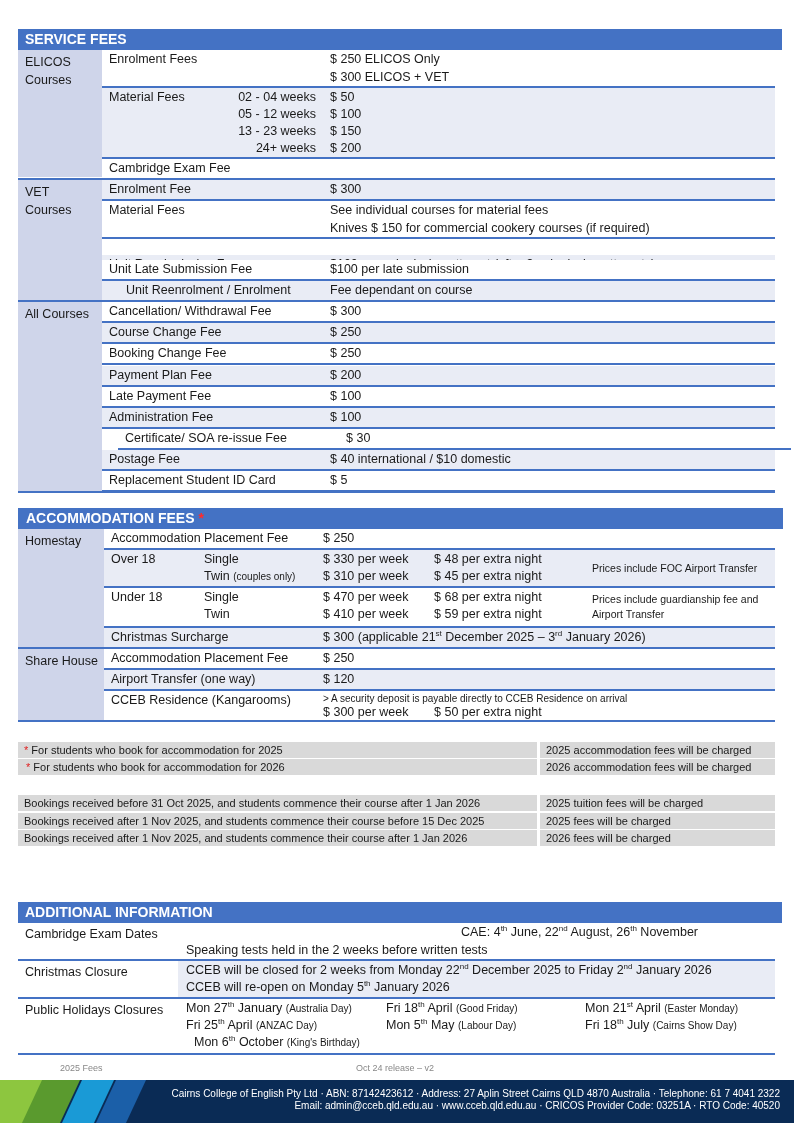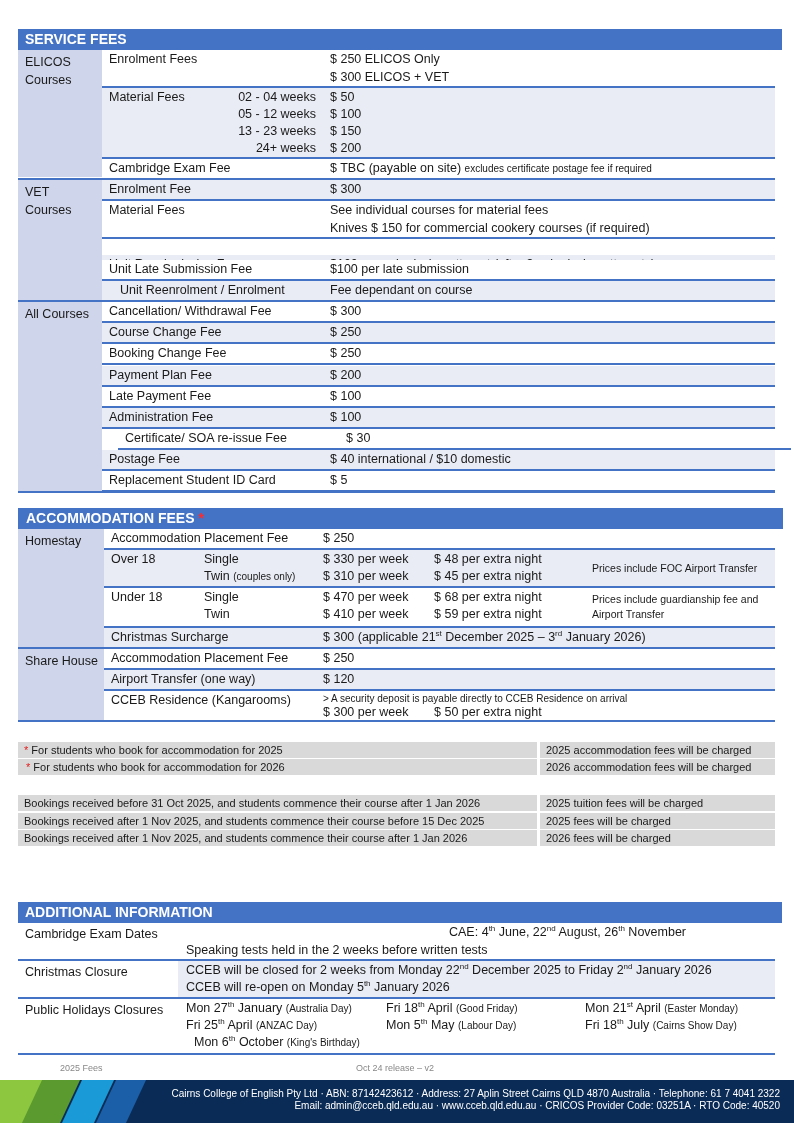--- a/index.html
+++ b/index.html
@@ -44,24 +44,20 @@
   <div class="cell" style="right:459px; top:18px;">05 - 12 weeks</div>
   <div class="cell" style="right:459px; top:35px;">13 - 23 weeks</div>
   <div class="cell" style="right:459px; top:52px;">24+ weeks</div>
   <div class="cell" style="left:228px; top:1px;">$ 50</div>
   <div class="cell" style="left:228px; top:18px;">$ 100</div>
   <div class="cell" style="left:228px; top:35px;">$ 150</div>
   <div class="cell" style="left:228px; top:52px;">$ 200</div>
 </div>
 <div class="abs row white" style="left:102px; top:159px; width:673px; height:21px;">
   <div class="cell" style="left:7px; top:1px;">Cambridge Exam Fee</div>
-  <div class="cell" style="left:228px; top:1px;">
-    <span>$ TBC (payable on site)</span>
-    <span class="tiny">excludes certificate postage fee if required</span>
-  </div>
 </div>
 <div class="abs line" style="left:18px; top:178px; width:84px;"></div>
 
 <div class="abs cat" style="left:18px; top:180px; width:84px; height:121px;">
   <div>VET</div>
   <div>Courses</div>
 </div>
 <div class="abs row shade" style="left:102px; top:180px; width:673px; height:21px;">
   <div class="cell" style="left:7px; top:1px;">Enrolment Fee</div>
   <div class="cell" style="left:228px; top:1px;">$ 300</div>
@@ -73,21 +69,21 @@
 </div>
 <div class="abs row shade" style="left:102px; top:239px; width:673px; height:21px;margin-top:16px;">
   <div class="cell" style="left:7px; top:1px;">Unit Resubmission Fee</div>
   <div class="cell" style="left:228px; top:1px;">$100 per submission attempt (after 3 submission attempts)</div>
 </div>
 <div class="abs row white" style="left:102px; top:260px; width:673px; height:21px;">
   <div class="cell" style="left:7px; top:1px;">Unit Late Submission Fee</div>
   <div class="cell" style="left:228px; top:1px;">$100 per late submission</div>
 </div>
 <div class="abs row shade" style="left:102px; top:281px; width:673px; height:21px;">
-  <div class="cell" style="left:18px; top:1px;">Unit Reenrolment / Enrolment</div>
+  <div class="cell" style="left:24px; top:1px;">Unit Reenrolment / Enrolment</div>
   <div class="cell" style="left:228px; top:1px;">Fee dependant on course</div>
 </div>
 <div class="abs line" style="left:18px; top:300px; width:84px;"></div>
 
 <div class="abs cat" style="left:18px; top:302px; width:84px; height:190px;">
   <div>All Courses</div>
 </div>
 <div id="all-rows">
     <div class="abs row white" style="left: 102px; top: 302px; width: 673px; height: 21px;">
       <div class="cell" style="left:7px; top:1px;">Cancellation/ Withdrawal Fee</div>
@@ -200,21 +196,21 @@
 <div class="abs greybar" style="left:18px; top:813px; width:519px;">Bookings received after 1 Nov 2025, and students commence their course before 15 Dec 2025</div>
 <div class="abs greybar" style="left:540px; top:813px; width:235px;">2025 fees will be charged</div>
 <div class="abs greybar" style="left:18px; top:830px; width:519px;">Bookings received after 1 Nov 2025, and students commence their course after 1 Jan 2026</div>
 <div class="abs greybar" style="left:540px; top:830px; width:235px;">2026 fees will be charged</div>
 
 <div class="abs hdr" style="top:902px;">
   <span>ADDITIONAL INFORMATION</span>
 </div>
 <div class="abs row white" style="left:18px; top:923px; width:757px; height:38px;">
   <div class="cell" style="left:7px; top:3px;">Cambridge Exam Dates</div>
-  <div class="cell" style="left:431px; top:1px;" id="cae-line"><span>CAE:</span> <span>4</span><sup>th</sup><span> June, </span><span>22</span><sup>nd</sup><span> August, </span><span>26</span><sup>th</sup><span> November</span></div>
+  <div class="cell" style="left:443px; top:1px;" id="cae-line"><span>CAE:</span> <span>4</span><sup>th</sup><span> June, </span><span>22</span><sup>nd</sup><span> August, </span><span>26</span><sup>th</sup><span> November</span></div>
   <div class="cell" style="left:168px; top:19px;">Speaking tests held in the 2 weeks before written tests</div>
 </div>
 <div class="abs row shade" style="left:18px; top:961px; width:757px; height:38px;">
   <div class="abs" style="left:0; top:0; width:160px; height:36px; background:#fff;"></div>
   <div class="cell" style="left:7px; top:3px;">Christmas Closure</div>
   <div class="cell" style="left:168px; top:1px;"><span>CCEB will be closed for 2 weeks from Monday 22</span><sup>nd</sup><span> December 2025 to Friday 2</span><sup>nd</sup><span> January 2026</span></div>
   <div class="cell" style="left:168px; top:18px;"><span>CCEB will re-open on Monday 5</span><sup>th</sup><span> January 2026</span></div>
 </div>
 <div class="abs row white" style="left:18px; top:999px; width:757px; height:56px;">
   <div class="cell" style="left:7px; top:3px;">Public Holidays Closures</div>

